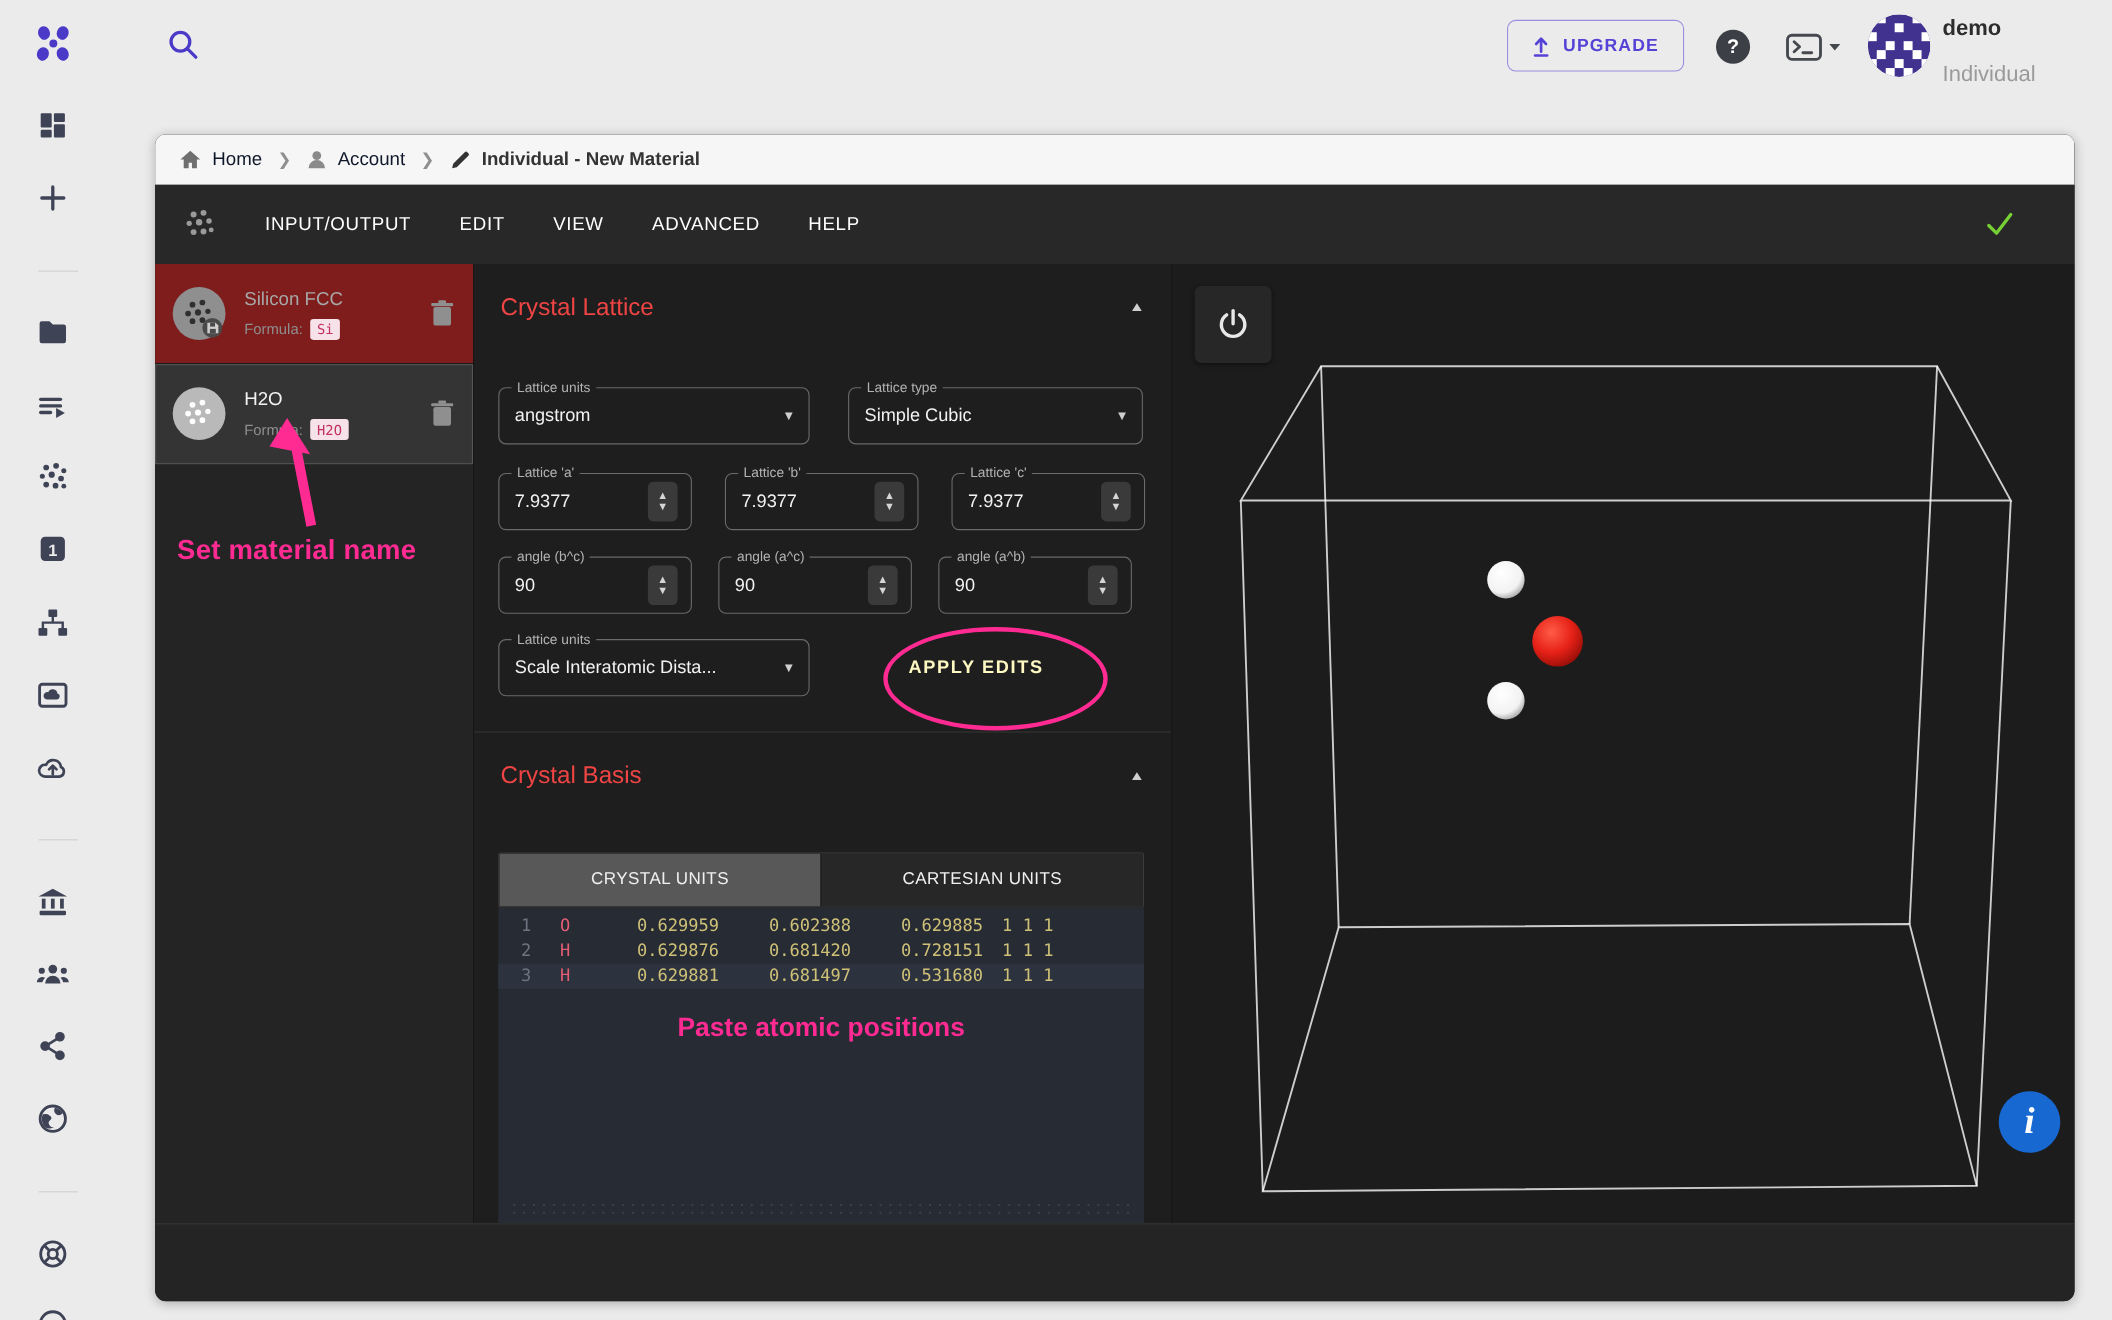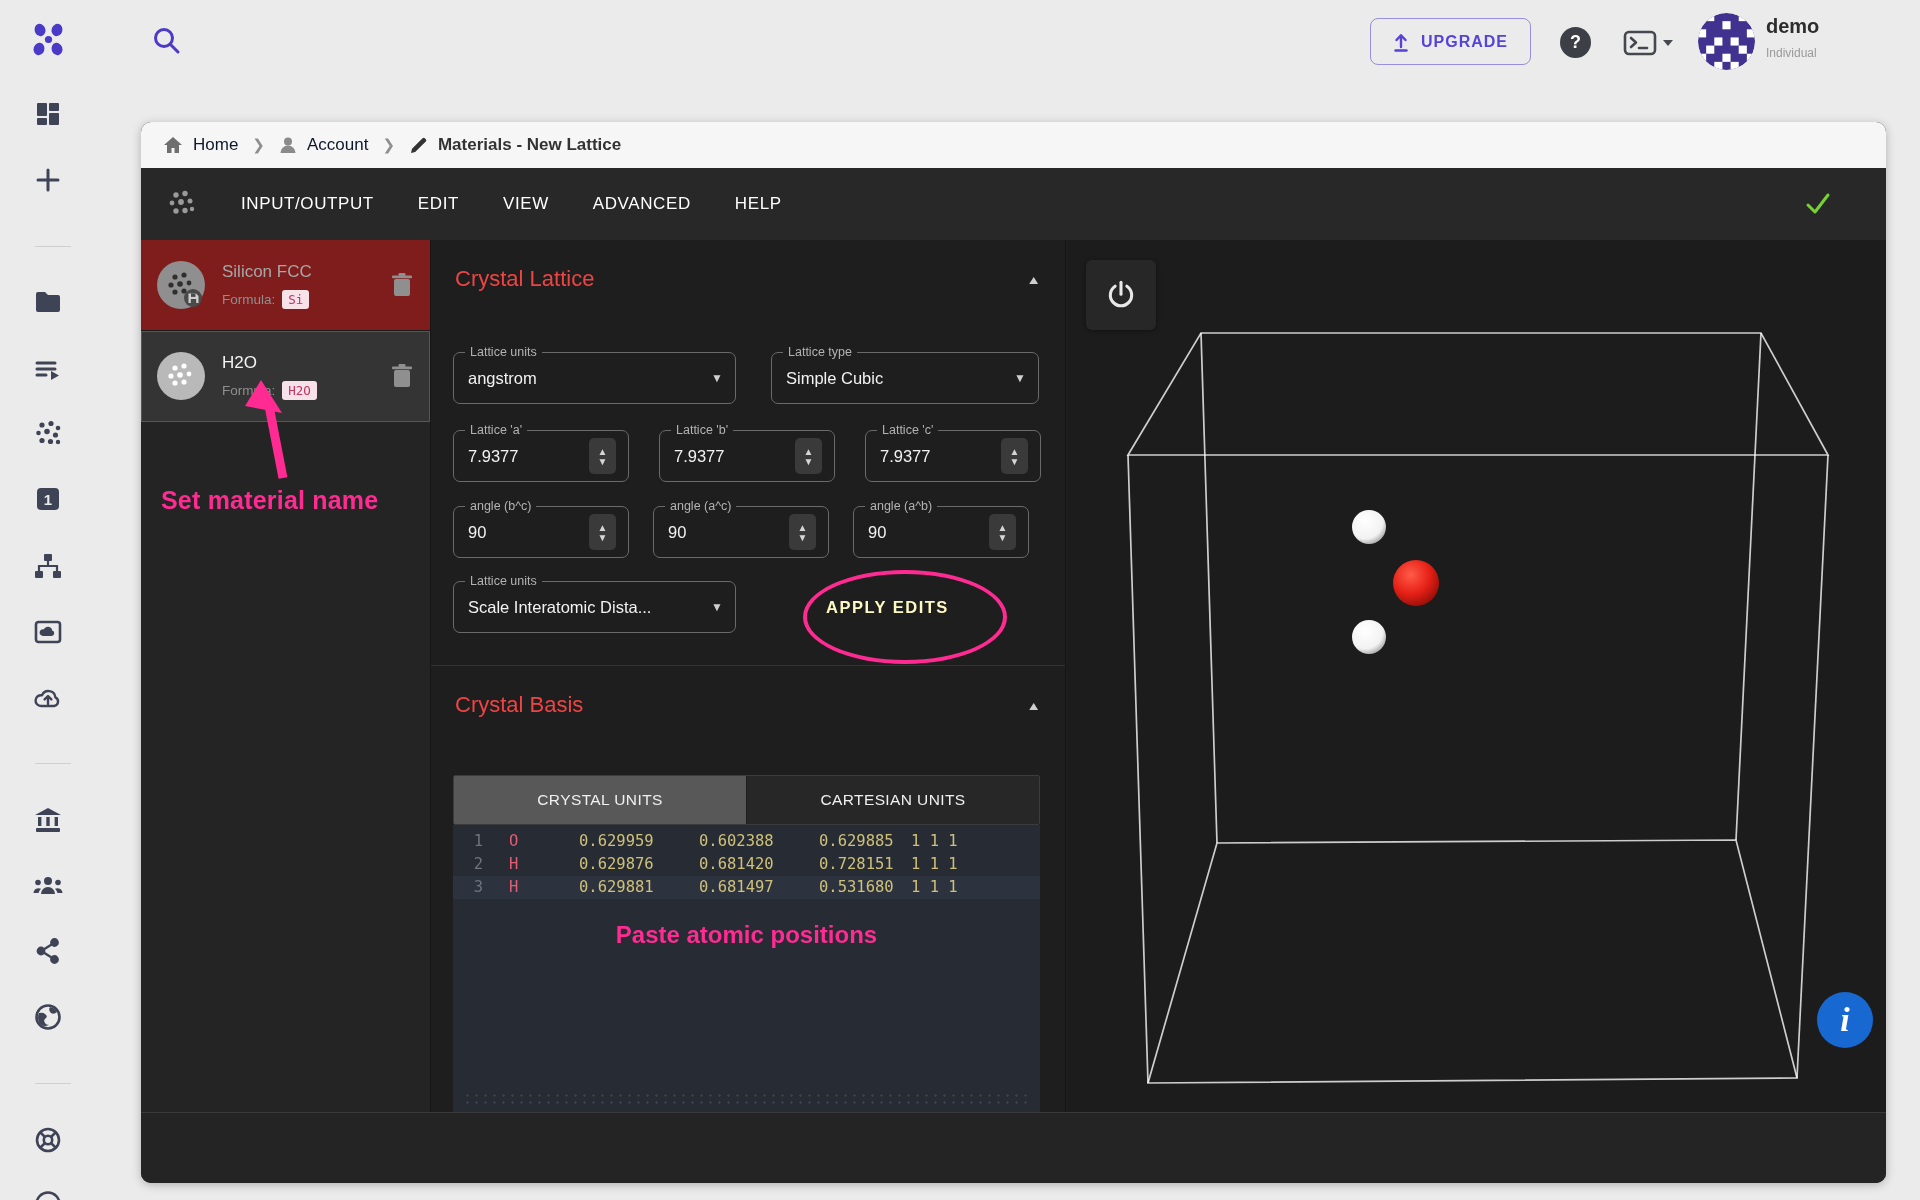--- a/index.html
+++ b/index.html
@@ -13,21 +13,21 @@
     border:1px solid rgba(86,66,214,.55); border-radius:8px; background:transparent;
     display:flex; align-items:center; justify-content:center; gap:12px; cursor:pointer; }
   .upgrade-btn span { color:#5542d6; font-size:16px; font-weight:700; letter-spacing:1px; }
   .help-btn { position:absolute; left:1560px; top:27px; width:31px; height:31px; border-radius:50%;
     background:#3c3f46; color:#fff; display:flex; align-items:center; justify-content:center;
     font-size:18px; font-weight:700; cursor:pointer; }
   .term-btn { position:absolute; left:1623px; top:29px; width:52px; height:28px; display:flex; align-items:center; gap:5px; cursor:pointer; }
   .avatar { position:absolute; left:1698px; top:13px; width:57px; height:57px; border-radius:50%; overflow:hidden; }
   .user-block { position:absolute; left:1766px; top:15px; }
   .user-name { font-size:20px; font-weight:700; color:#2d2d2d; }
-  .user-plan { font-size:12px; color:#9a9a9a; margin-top:8px; }
+  .user-plan { font-size:20px; color:#9a9a9a; margin-top:19px; }
 
   
   .rail { position:absolute; left:0; top:0; width:96px; height:1200px; }
   .rail-ic { position:absolute; left:29px; width:38px; height:38px; display:flex; align-items:center; justify-content:center; cursor:pointer; }
   .rail-div { position:absolute; left:35px; width:36px; border-top:1px solid #cfcfcf; }
 
   
   .card { position:absolute; left:141px; top:122px; width:1745px; height:1061px; border-radius:10px;
     overflow:hidden; box-shadow:0 2px 10px rgba(0,0,0,.25); background:#1e1e1e; }
 
@@ -344,21 +344,21 @@
         <circle cx="9" cy="5.5" r="4" fill="#8a8a8a"></circle>
           <path d="M1.5 17 a7.5 7.5 0 0 1 15 0 Z" fill="#8a8a8a"></path>
         </svg>
       <span>Account</span>
     </div>
     <span class="crumb-sep">❯</span>
     <div class="crumb current">
       <svg width="19" height="19" viewBox="0 0 19 19">
         <path d="M2 17 l1-4.2 L13.5 2.3 a1.6 1.6 0 0 1 2.3 0 l1 1 a1.6 1.6 0 0 1 0 2.3 L6.2 16 Z" fill="#333"></path>
         </svg>
-      <span>Materials - New Lattice</span>
+      <span>Individual - New Material</span>
     </div>
   </div>
 
   <div class="menubar">
     <svg width="30" height="30" viewBox="0 0 30 30">
       <g fill="#9a9a9a">
           <circle cx="9" cy="6" r="2.7"></circle>
           <circle cx="18" cy="4.5" r="2.7"></circle>
       <circle cx="5" cy="14" r="2.4"></circle>
           <circle cx="14" cy="13" r="2.9"></circle>

